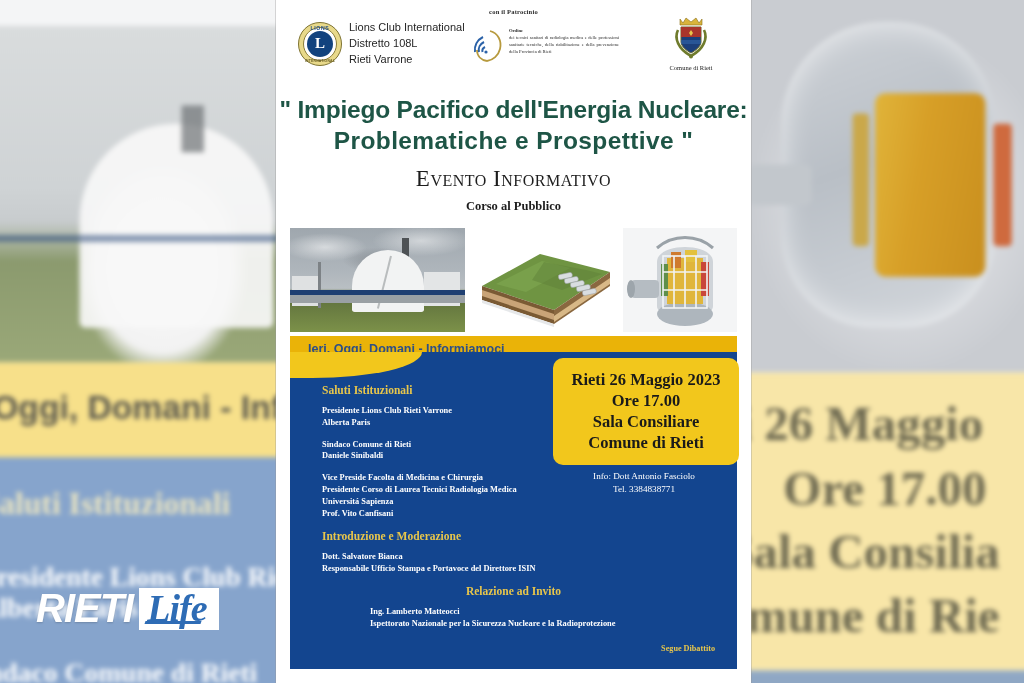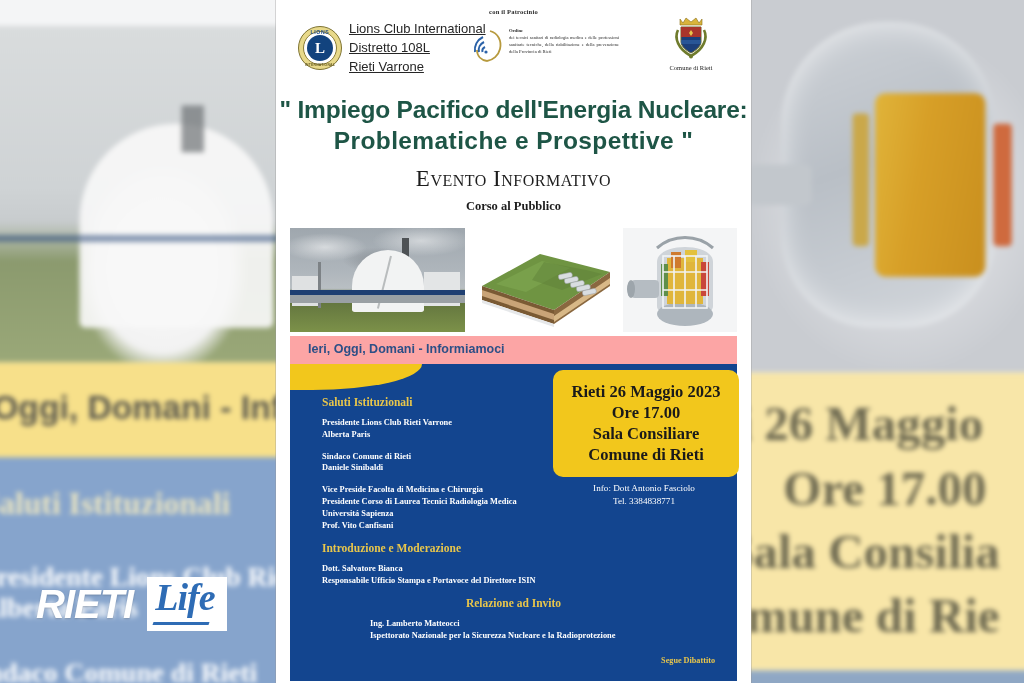--- a/index.html
+++ b/index.html
@@ -145,21 +145,21 @@
     color:#fff; font-weight:bold; font-size:15px; font-family:"Liberation Serif", serif;
   }
   .lions-word{
     position:absolute; left:0; right:0; top:3px; text-align:center;
     font-size:5.2px; font-weight:bold; color:#1c4b86; letter-spacing:.6px;
   }
   .lions-word2{
     position:absolute; left:0; right:0; bottom:3px; text-align:center;
     font-size:3.4px; font-weight:bold; color:#6b6026; letter-spacing:.2px;
   }
-  .lions-text{ font-size:13px; line-height:1.45; color:#262626;text-decoration:underline; }
+  .lions-text{ font-size:11px; line-height:1.45; color:#262626; }
 
   .ordine-block{ position:absolute; left:194px; top:28px; display:flex; align-items:flex-start; gap:5px; }
   .ordine-mark{ width:34px; height:38px; position:relative; }
   .ordine-mark svg{ display:block; }
   .ordine-text{
     font-family:"Liberation Serif", serif; font-size:4.6px; line-height:1.5;
     color:#2a2a2a; width:110px; text-align:justify;
   }
   .ordine-text .ot-title{ display:block; font-weight:bold; margin-bottom:.5px; }
 
@@ -218,22 +218,22 @@
   .ph1 .road{ position:absolute; left:0; right:0; top:65%; height:8px; background:#9aa0a4; }
 
   .ph2{ width:140px; background:#ffffff; }
   .ph2 svg{ display:block; }
 
   .ph3{ flex:1; background:#f7f8f8; }
   .ph3 svg{ display:block; }
 
   
   .ribbon{
-    position:relative; margin:4px 14px 0 14px; height:28px;
-    background:#fca5a5;
+    position:relative; margin:4px 14px 0 14px; height:16px;
+    background:#eab308;
   }
   .ribbon .rtext{
     position:absolute; left:18px; top:6px;
     font-size:12.5px; font-weight:bold; color:#2d4f86;
   }
 
   
   .body-wrap{ position:relative; margin:0 14px 0 14px; }
   .blue{
     position:relative; background:#13458f; color:#fff;
@@ -273,25 +273,25 @@
     z-index:5;
   }
 
   
   #watermark{
     position:absolute; left:36px; bottom:52px; z-index:30;
     display:flex; align-items:center;
   }
   .wm-rieti{
     font-size:40px; font-weight:bold; font-style:italic; color:#ffffff;
-    letter-spacing:-1px; padding-right:14px;
+    letter-spacing:-1px; padding-right:6px;
     text-shadow:0 1px 2px rgba(0,0,0,.18);
   }
   .wm-life-box{
-    background:#ffffff; padding:1px 12px 15px 8px;
+    background:#ffffff; padding:1px 12px 3px 8px;
     display:flex; align-items:center; position:relative;
   }
   .wm-life{
     font-family:"Liberation Serif", serif;
     font-size:38px; font-style:italic; font-weight:bold; color:#2e6cb5;
     line-height:1; letter-spacing:-1px;
   }
   .wm-life-box:after{
     content:""; position:absolute; left:6px; bottom:6px; width:56px; height:3px;
     background:#2e6cb5; transform:skewX(-18deg);

